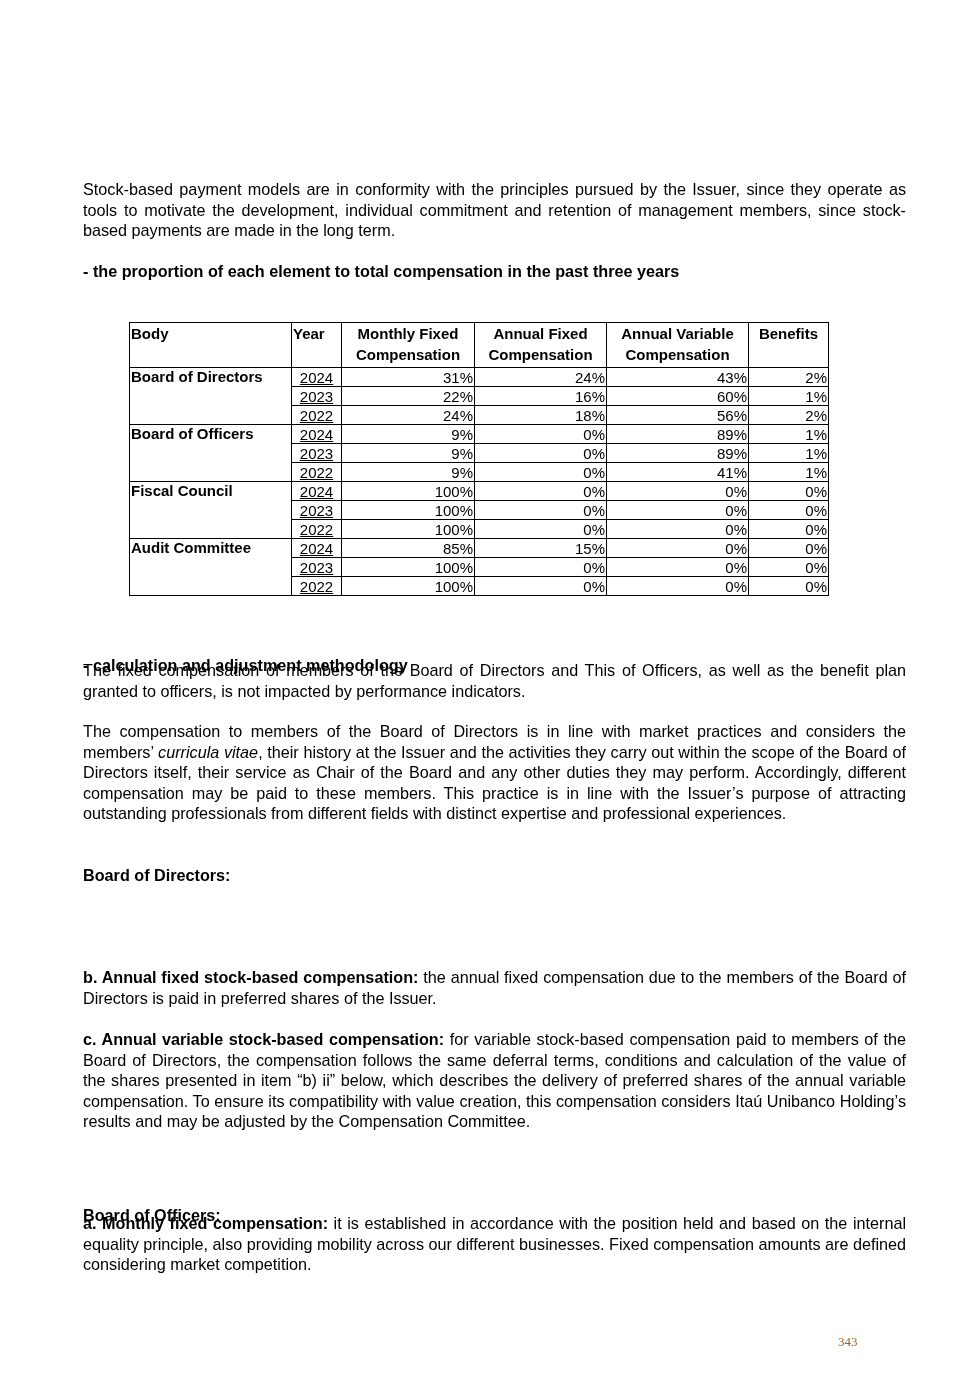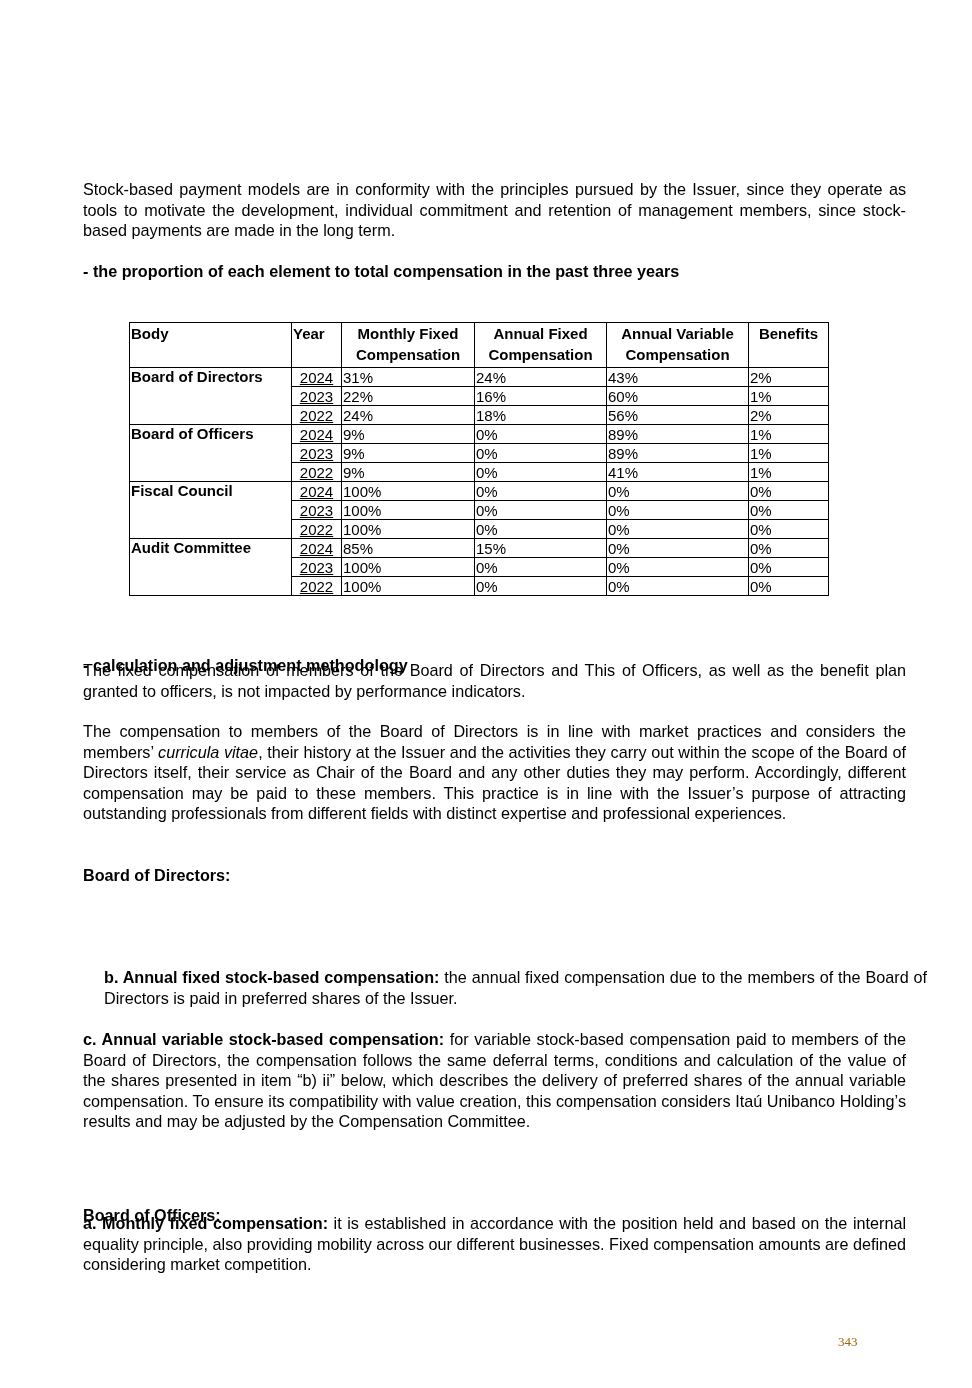--- a/index.html
+++ b/index.html
@@ -12,21 +12,21 @@
   .i { font-style: italic; }
   table.comp { position: absolute; left: 129px; top: 322px; border-collapse: collapse;
     font-family: "Liberation Sans", sans-serif; font-size: 15px; }
   table.comp td, table.comp th { border: 1px solid #000; padding: 0 1px; line-height: 17px; }
   table.comp th { font-weight: bold; vertical-align: top; height: 44px; line-height: 21px; }
   table.comp th.left { text-align: left; }
   table.comp td.body { font-weight: bold; vertical-align: top; text-align: left; border-bottom: none; border-top: 1px solid #000; }
   table.comp td.bodycont { border-top: none; border-bottom: none; }
   table.comp tr.grouplast td.bodycont, table.comp tr.grouplast td.body { border-bottom: 1px solid #000; }
   table.comp td.year { text-align: center; text-decoration: underline; }
-  table.comp td.val { text-align: left; }
+  table.comp td.val { text-align: right; }
   table.comp tr.datarow td { height: 18px; }
   .pagenum { position: absolute; left: 838px; top: 1334px; font-family: "Liberation Serif", serif; font-size: 13px; color: #a16207; }
 </style>
 </head>
 <body>
 
 <div class="page">
 
 
   <p class="p text lastleft" style="top:179px;">Stock-based payment models are in conformity with the principles pursued by the Issuer, since they operate as tools to motivate the development, individual commitment and retention of management members, since stock-based payments are made in the long term.</p>
@@ -167,21 +167,21 @@
 
   <p class="p text b" style="top:619px; text-align:left;margin-top:36px;">- calculation and adjustment methodology</p>
 
   <p class="p text lastleft" style="top:660px;">The fixed compensation of members of the Board of Directors and This of Officers, as well as the benefit plan granted to officers, is not impacted by performance indicators.</p>
 
   <p class="p text lastleft" style="top:721px;"><span>The compensation to members of the Board of Directors is in line with market practices and considers the members’ </span><span class="i">curricula vitae</span><span>, their history at the Issuer and the activities they carry out within the scope of the Board of Directors itself, their service as Chair of the Board and any other duties they may perform. Accordingly, different compensation may be paid to these members. This practice is in line with the Issuer’s purpose of attracting outstanding professionals from different fields with distinct expertise and professional experiences.</span></p>
 
   <p class="p text b" style="top:865px; text-align:left;">Board of Directors:</p>
 
 
-  <p class="p text lastleft" style="top:967px;margin-left:21px;"><span class="b">b. Annual fixed stock-based compensation:</span><span> the annual fixed compensation due to the members of the Board of Directors is paid in preferred shares of the Issuer.</span></p>
+  <p class="p text lastleft" style="top:967px;"><span class="b">b. Annual fixed stock-based compensation:</span><span> the annual fixed compensation due to the members of the Board of Directors is paid in preferred shares of the Issuer.</span></p>
 
   <p class="p text lastleft" style="top:1029px;"><span class="b">c. Annual variable stock-based compensation:</span><span> for variable stock-based compensation paid to members of the Board of Directors, the compensation follows the same deferral terms, conditions and calculation of the value of the shares presented in item “b) ii” below, which describes the delivery of preferred shares of the annual variable compensation. To ensure its compatibility with value creation, this compensation considers Itaú Unibanco Holding’s results and may be adjusted by the Compensation Committee.</span></p>
 
   <p class="p text b" style="top:1172px; text-align:left;margin-top:33px;">Board of Officers:</p>
 
   <p class="p text lastleft" style="top:1213px;"><span class="b">a. Monthly fixed compensation:</span><span> it is established in accordance with the position held and based on the internal equality principle, also providing mobility across our different businesses. Fixed compensation amounts are defined considering market competition.</span></p>
 
   <div class="pagenum">343</div>
 </div>
 

